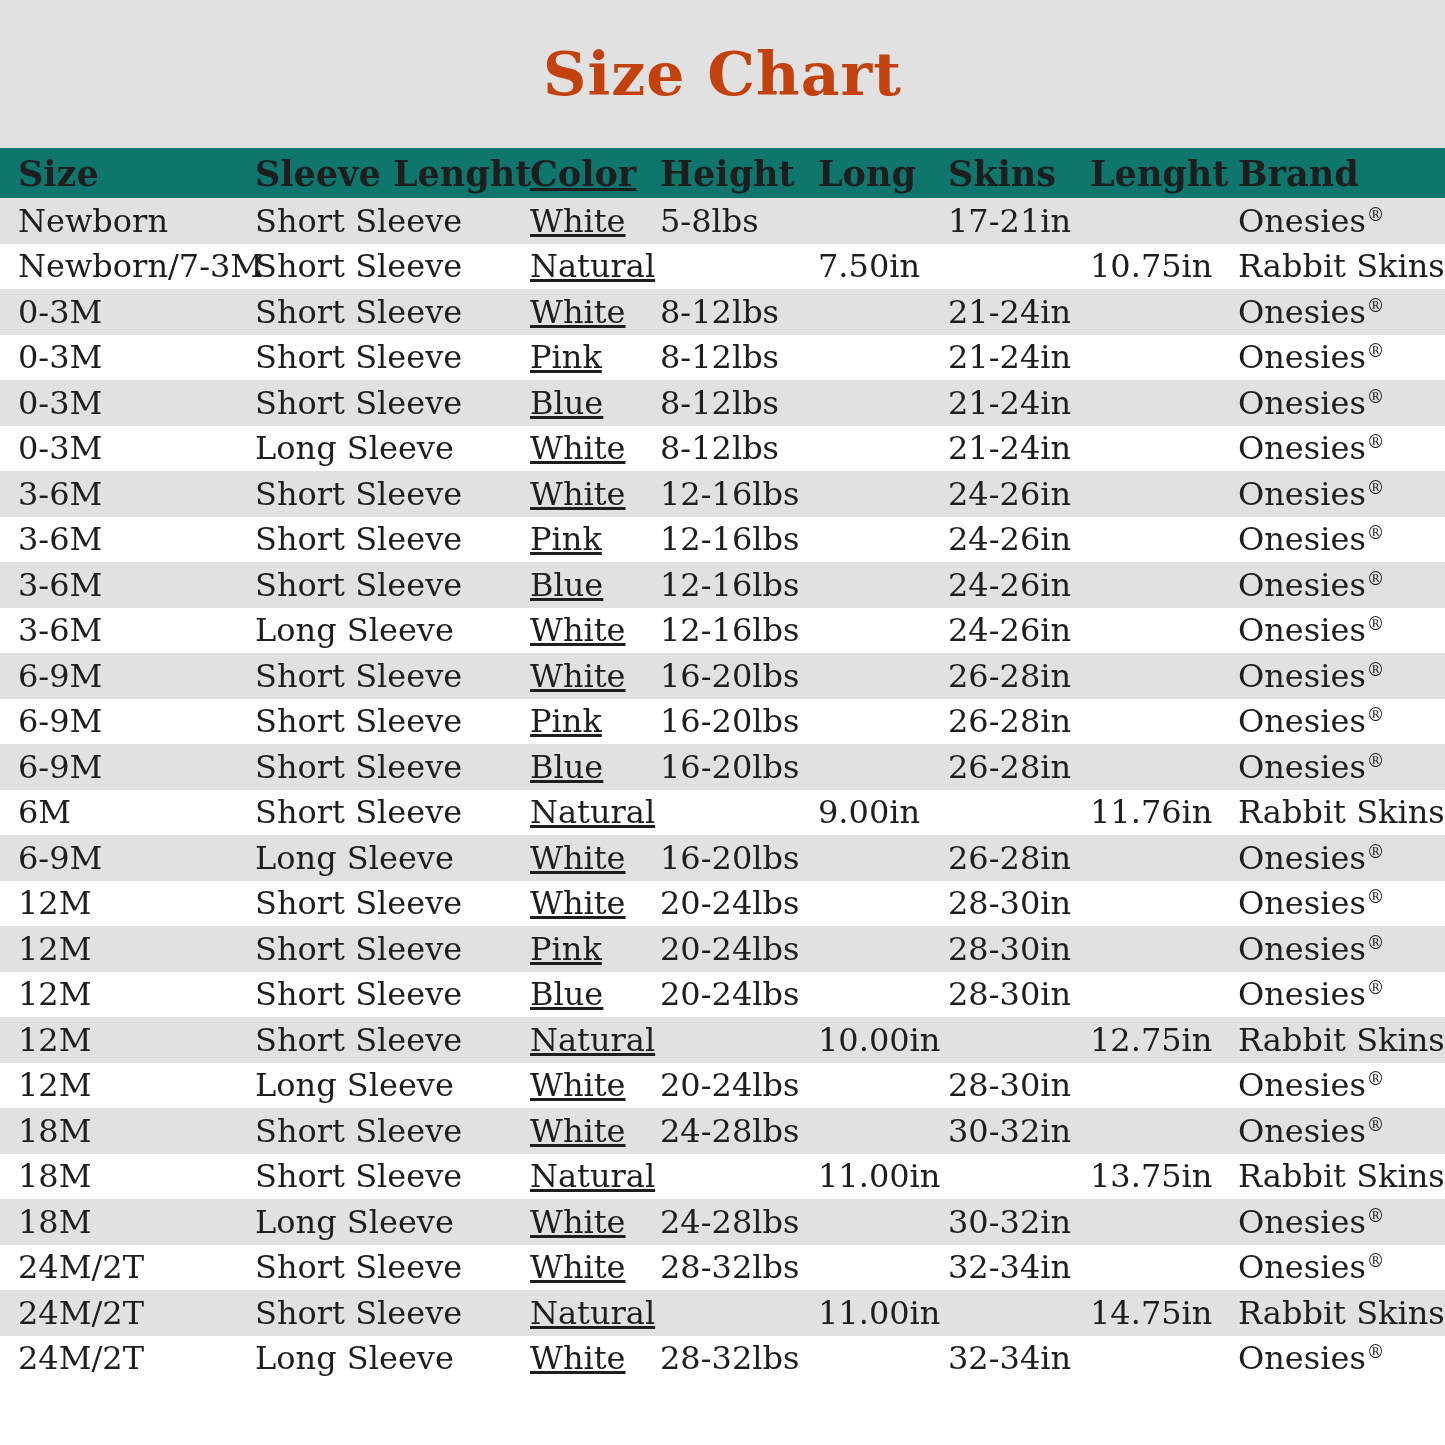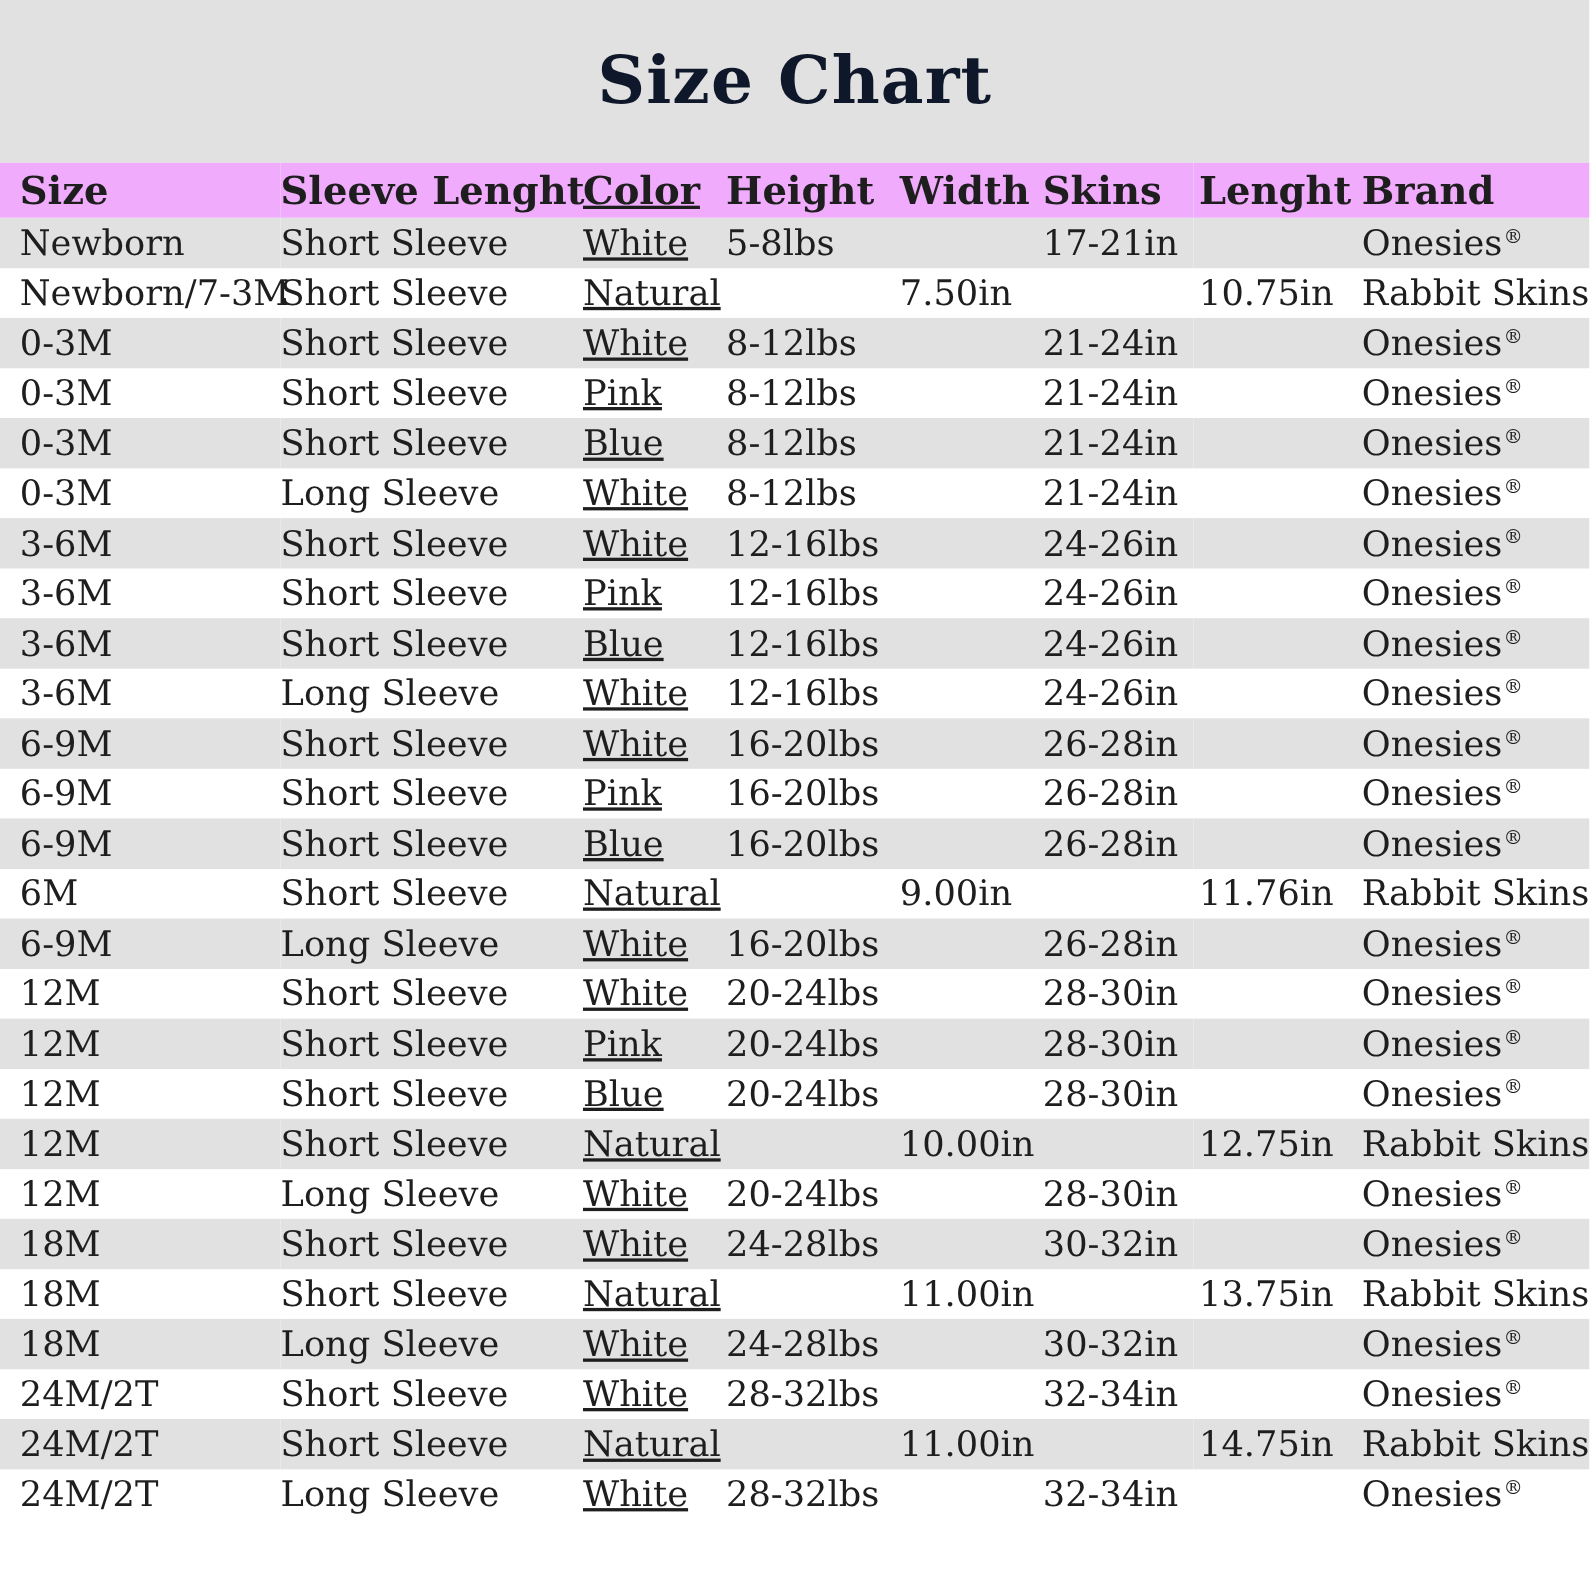--- a/index.html
+++ b/index.html
@@ -18,30 +18,30 @@
     background: #e1e1e1;
     display: flex;
     align-items: center;
     justify-content: center;
   }
   .page-title {
     margin: 0;
     font-size: 60px;
     font-weight: bold;
     letter-spacing: 1px;
-    color: #0f172a;
+    color: #c2410c;
   }
   table.size-table {
     width: 1445px;
     border-collapse: collapse;
     table-layout: fixed;
   }
   thead tr {
     height: 50px;
-    background: #f0abfc;
+    background: #0f766e;
   }
   tbody tr {
     height: 45.5px;
   }
   tbody tr:nth-child(odd) { background: #e1e1e1; }
   tbody tr:nth-child(even) { background: #ffffff; }
   th, td {
     padding: 0;
     margin: 0;
     vertical-align: middle;
@@ -84,21 +84,21 @@
     <col style="width:145px">
     <col style="width:145px">
     <col style="width:215px">
   </colgroup>
   <thead>
     <tr>
       <th class="col-size">Size</th>
       <th class="col-sleeve">Sleeve Lenght</th>
       <th class="col-color">Color</th>
       <th class="col-weight">Height</th>
-      <th class="col-width">Width</th>
+      <th class="col-width">Long</th>
       <th class="col-height">Skins</th>
       <th class="col-lenght">Lenght</th>
       <th class="col-brand">Brand</th>
     </tr>
   </thead>
   <tbody>
       <tr>
         <td class="col-size">Newborn</td>
         <td class="col-sleeve">Short Sleeve</td>
         <td class="col-color">White</td>

